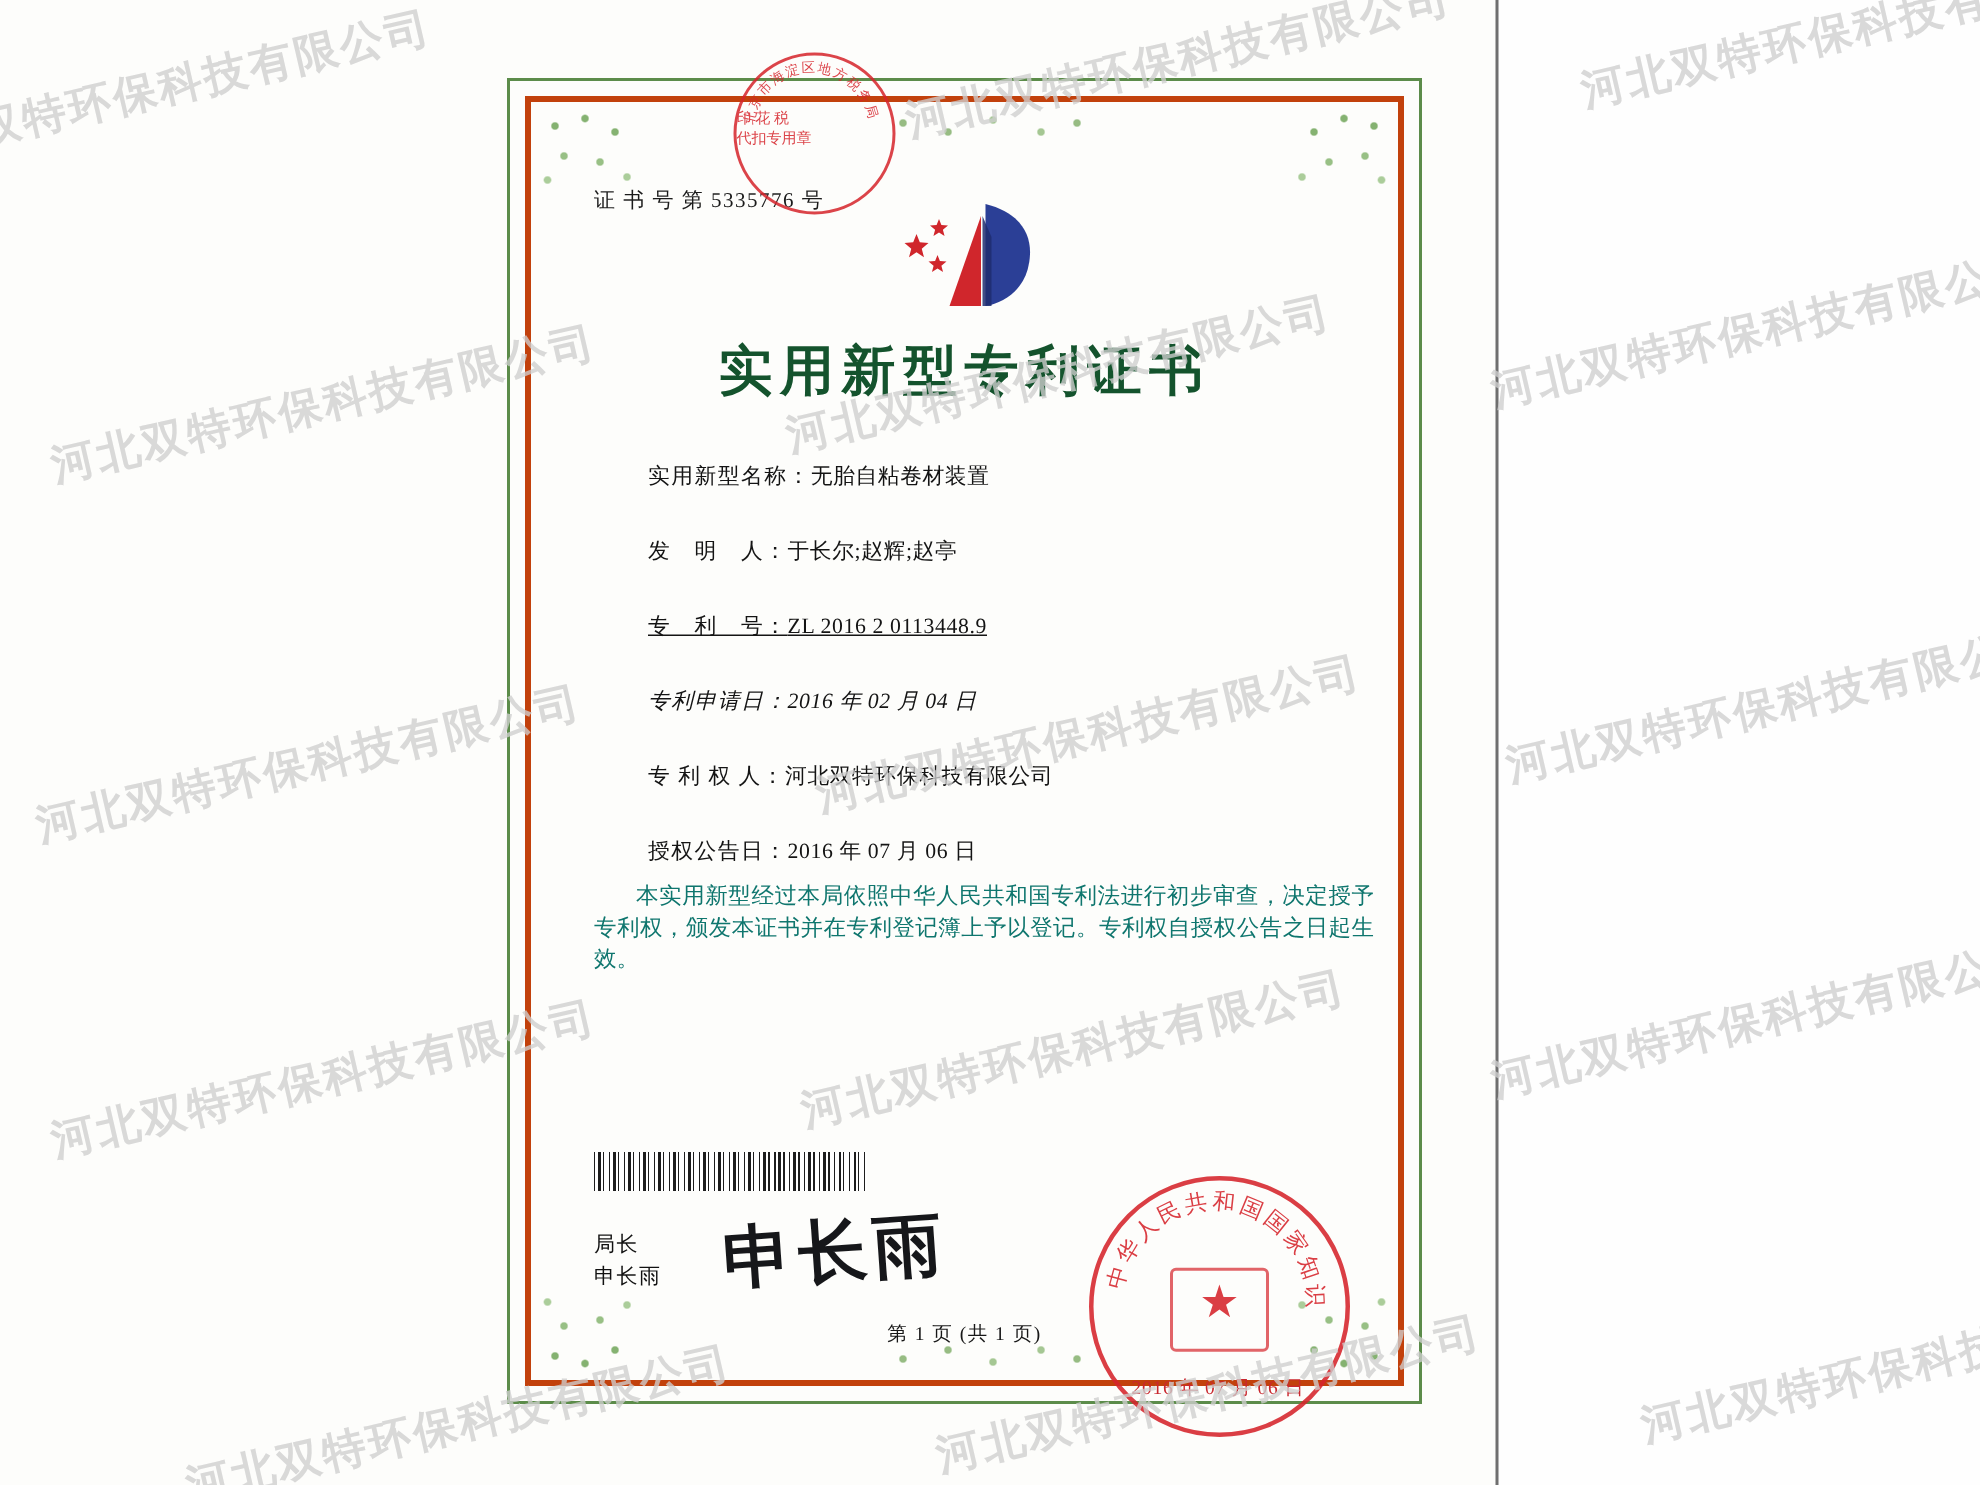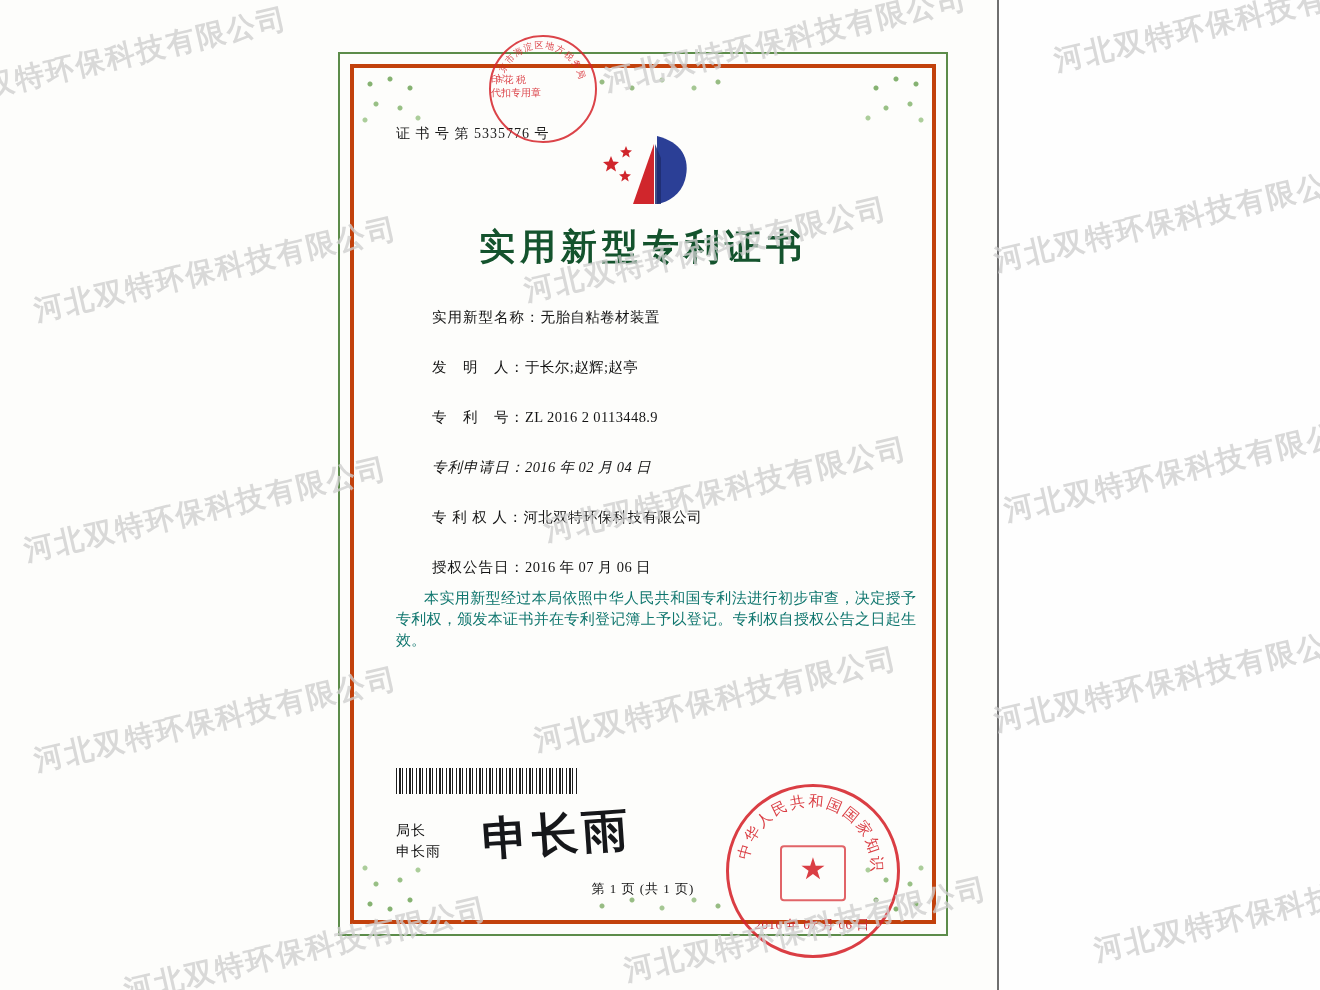--- a/index.html
+++ b/index.html
@@ -104,21 +104,21 @@
 
   .field{
     position:absolute;left:42px;
     font-size:14.5px;color:#141414;letter-spacing:.4px;
     white-space:nowrap;
   }
   .field .lbl{letter-spacing:1px;margin-left:36px;}
 
   #f1{top:240px;}
   #f2{top:290px;}
-  #f3{top:340px;}
+  #f3{top:340px;text-decoration:underline;}
   #f4{top:390px;font-style:italic;}
   #f5{top:440px;text-align:right;}
   #f6{top:490px;}
 
   .para{
     position:absolute;left:42px;width:520px;
     font-size:15px;line-height:21px;color:#0f766e;
     text-align:justify;
     text-indent:28px;
   }

